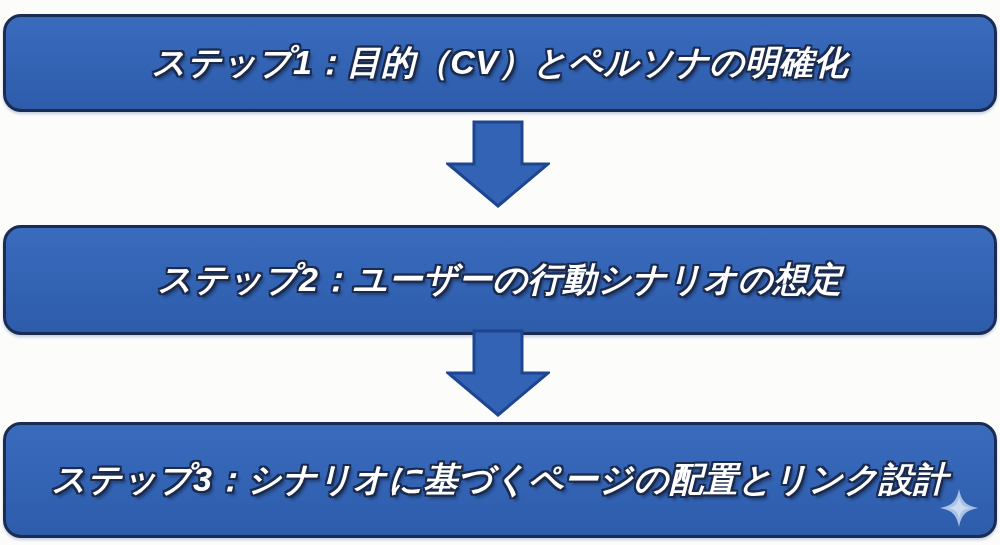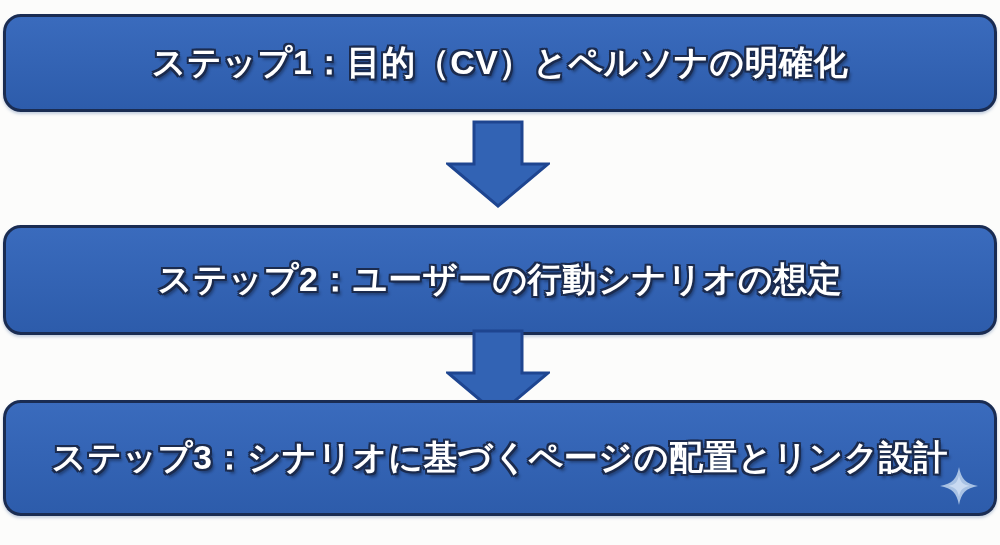--- a/index.html
+++ b/index.html
@@ -17,37 +17,38 @@
   * { margin: 0; padding: 0; box-sizing: border-box; }
   html, body { background: var(--background); }
   body { font-family: "Liberation Sans", "DejaVu Sans", sans-serif; }
 
   .canvas {
     position: relative;
     width: 1000px;
     height: 545px;
     background: var(--background);
     overflow: hidden;
+    font-style: italic;
   }
 
   .step-box {
     position: absolute;
     left: 3px;
     width: 994px;
     background: linear-gradient(180deg, var(--box_fill_top) 0%, var(--box_fill_bottom) 100%);
     border: 3px solid var(--box_border);
     border-radius: 18px;
     display: flex;
     align-items: center;
     justify-content: center;
     box-shadow: 0 2px 3px rgba(90, 120, 170, 0.35);
   }
   .step-box.b1 { top: 14px;  height: 98px;  }
   .step-box.b2 { top: 225px; height: 110px; }
-  .step-box.b3 { top: 400px; height: 116px; }
+  .step-box.b3 { top: 422px; height: 116px; }
 
   .step-label {
     color: var(--text_color);
     font-size: 34px;
     font-weight: 800;
     letter-spacing: 0.5px;
     white-space: nowrap;
     text-shadow:
       -2px -2px 0 var(--text_outline),
        2px -2px 0 var(--text_outline),

